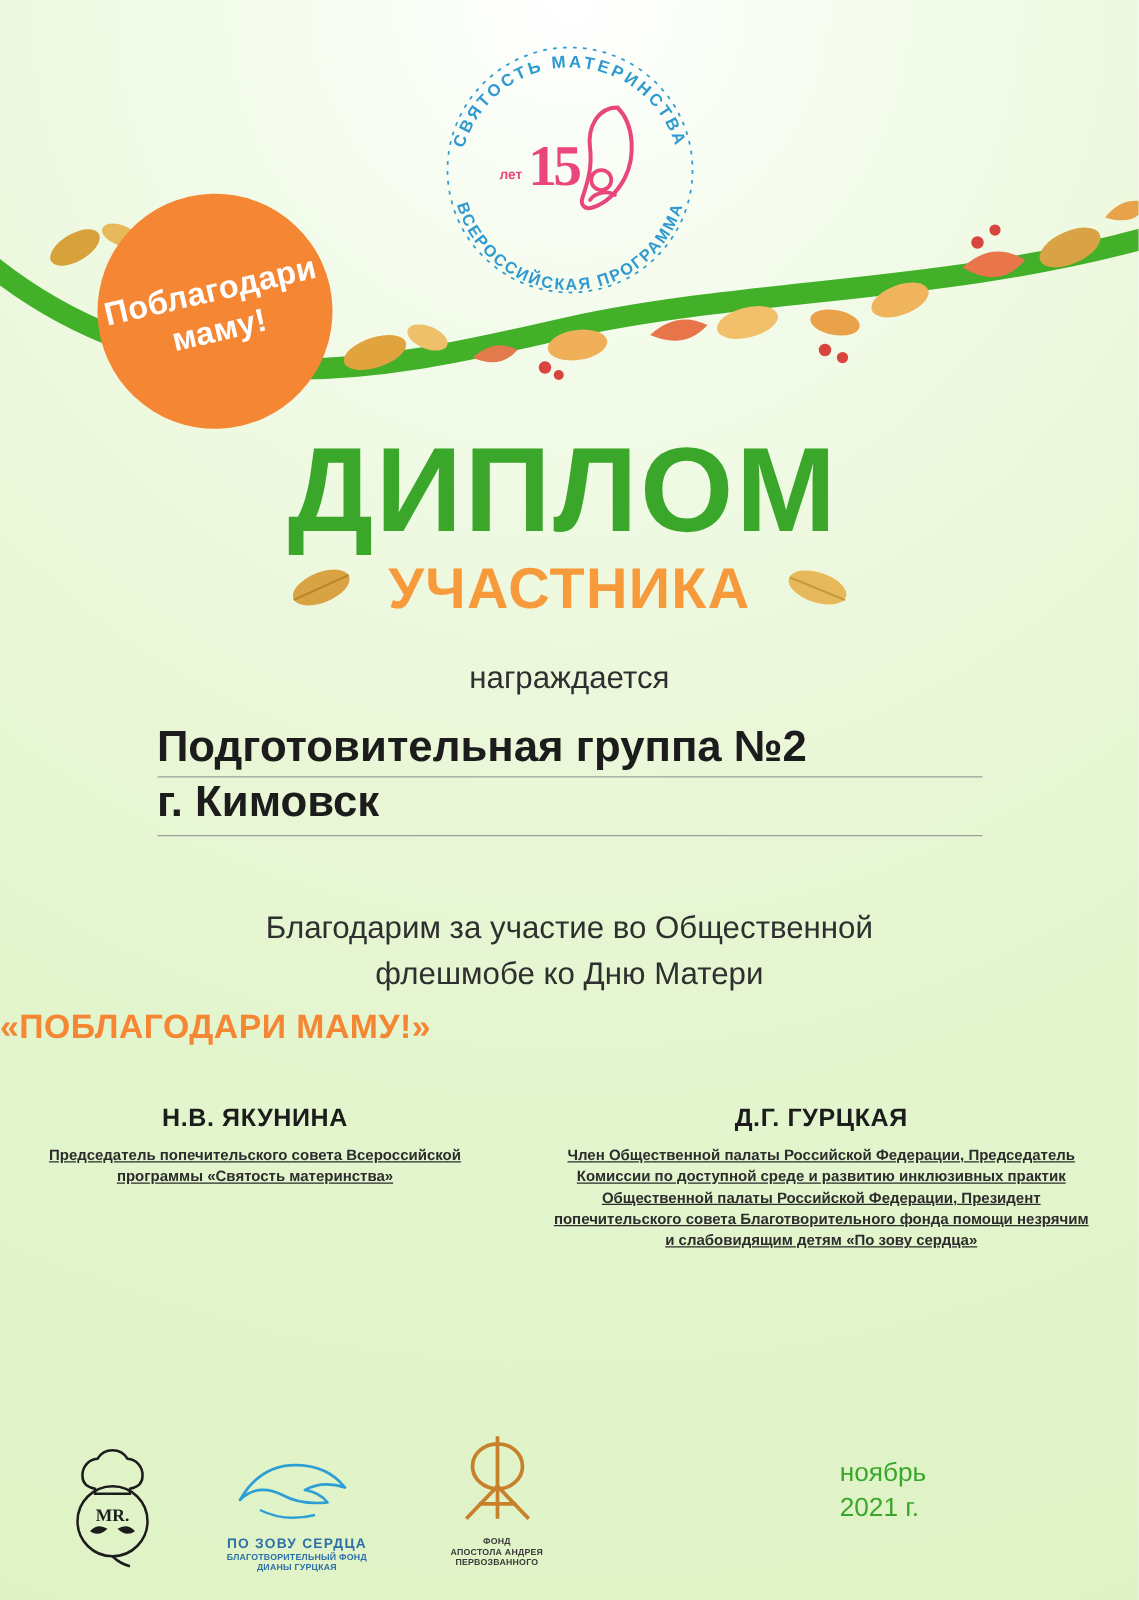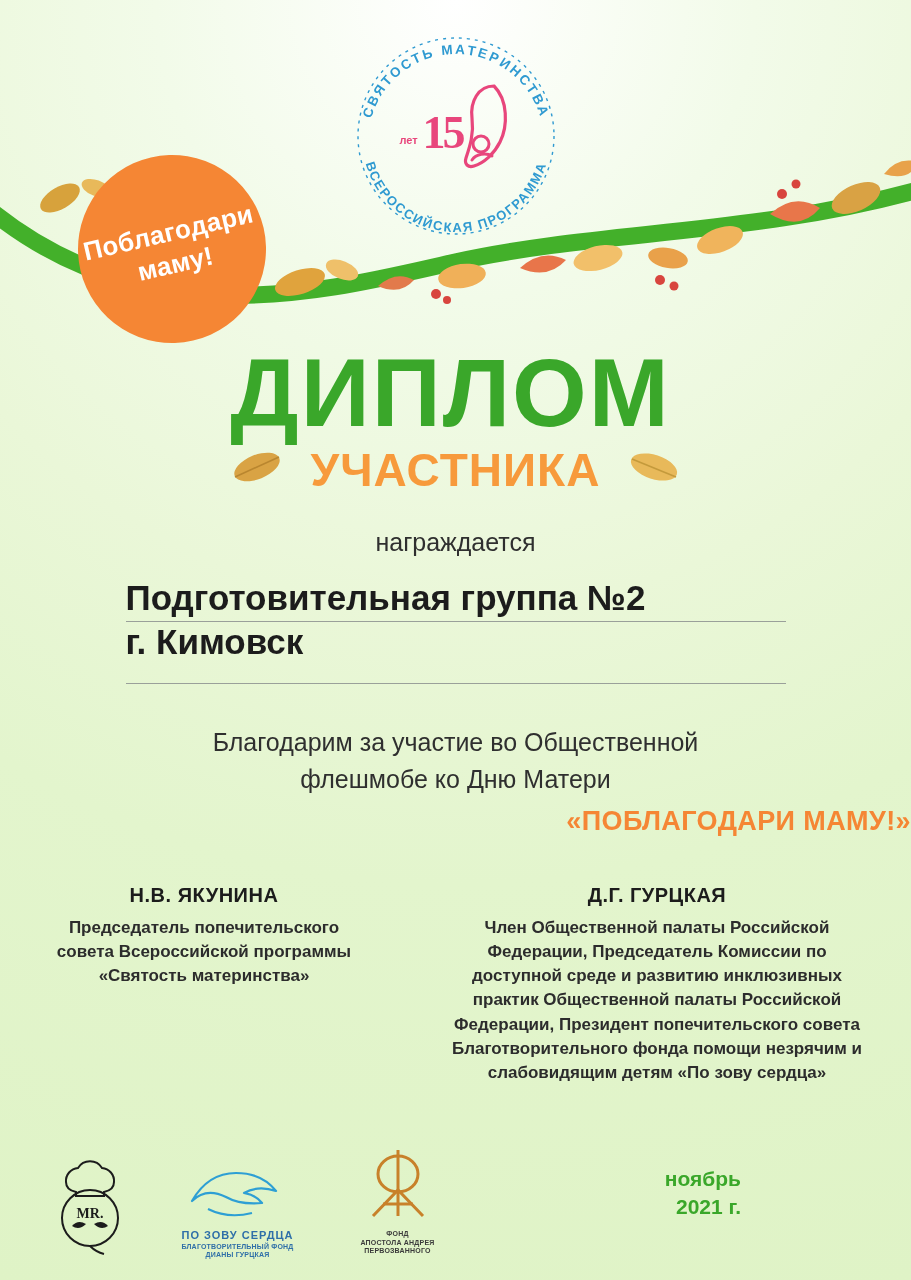--- a/index.html
+++ b/index.html
@@ -111,21 +111,21 @@
     font-weight: bold;
     color: #3aa72a;
     letter-spacing: 2px;
     line-height: 1;
   }
   .subtitle-wrap {
     position: absolute;
     left: 0; right: 0;
     top: 447px;
     display: flex;
-    align-items: flex-start;
+    align-items: center;
     justify-content: center;
     gap: 26px;
   }
   .title-uchastnika {
     font-size: 46px;
     font-weight: bold;
     color: #f79a3c;
     letter-spacing: 1px;
     line-height: 1;
   }
@@ -153,41 +153,41 @@
     font-weight: bold;
     color: #1c1c1c;
     line-height: 1.12;
     padding-bottom: 4px;
   }
   .recipient-line2 {
     font-size: 35px;
     font-weight: bold;
     color: #1c1c1c;
     line-height: 1.12;
-    padding-bottom: 22px;
+    padding-bottom: 7px;
     border-bottom: 1.5px solid #9aa09a;
   }
   .recipient-rule-top {
     border-bottom: 1.5px solid #9aa09a;
   }
 
   .thanks {
     position: absolute;
     left: 0; right: 0;
     top: 724px;
     text-align: center;
     font-size: 25px;
     color: #2f2f2f;
     line-height: 1.48;
   }
   .flashmob-title {
     position: absolute;
     left: 0; right: 0;
     top: 806px;
-    text-align: right;
+    text-align: left;
     font-size: 27px;
     font-weight: bold;
     color: #f58634;
     letter-spacing: 0.4px;
   }
 
   
   .signatures {
     position: absolute;
     left: 0; right: 0;
@@ -204,47 +204,48 @@
   .sig-left { width: 330px; }
   .sig-right { width: 430px; }
   .sig-name {
     font-size: 20px;
     font-weight: bold;
     color: #1c1c1c;
     letter-spacing: 0.5px;
     margin-bottom: 9px;
   }
   .sig-role {
-    font-size: 17px;
+    font-size: 12px;
     font-weight: bold;
     color: #2c2c2c;
     line-height: 1.42;
+    text-decoration: underline;
   }
 
   
   .footer {
     position: absolute;
     left: 0; right: 0;
     bottom: 18px;
     height: 135px;
   }
   .f-logo {
     position: absolute;
     text-align: center;
   }
   .f1 { left: 30px;  bottom: 2px;  width: 120px; }
   .f2 { left: 175px; bottom: 2px;  width: 125px; }
   .f3 { left: 335px; bottom: 6px;  width: 125px; }
   .date-block {
     position: absolute;
     right: 170px;
     bottom: 42px;
-    text-align: right;
+    text-align: left;
     color: #3aa72a;
-    font-weight: bold;
+    font-weight: normal;
     font-size: 21px;
     line-height: 1.3;
   }
   .f-cap {
     font-size: 7px;
     font-weight: bold;
     line-height: 1.25;
     letter-spacing: 0.2px;
     margin-top: 2px;
   }

